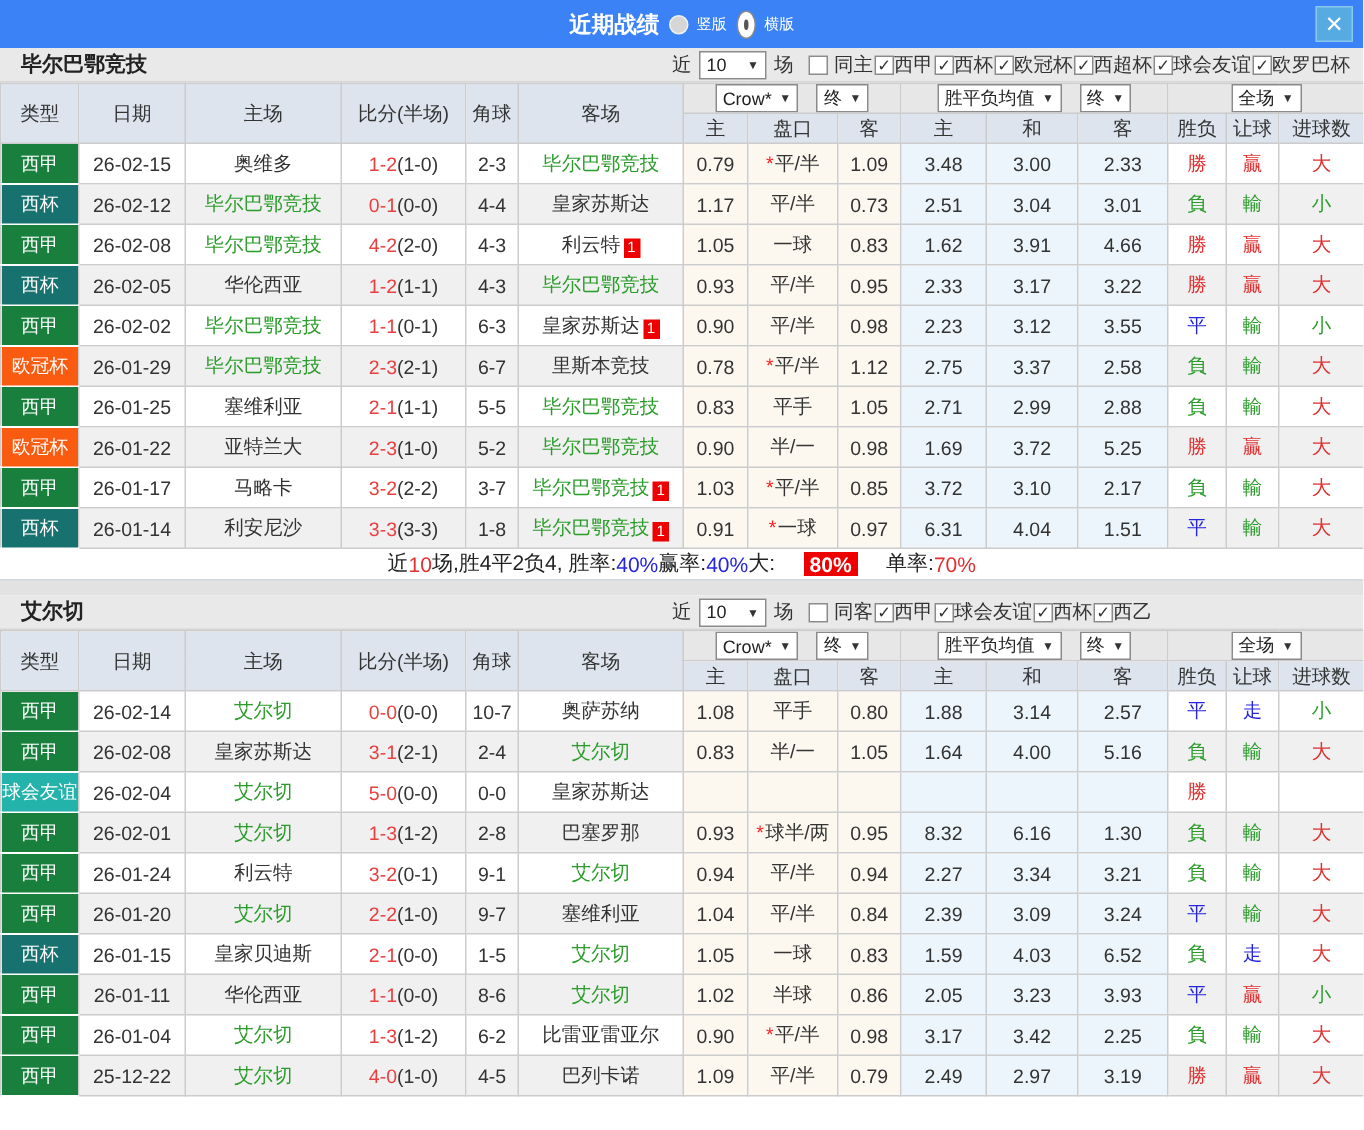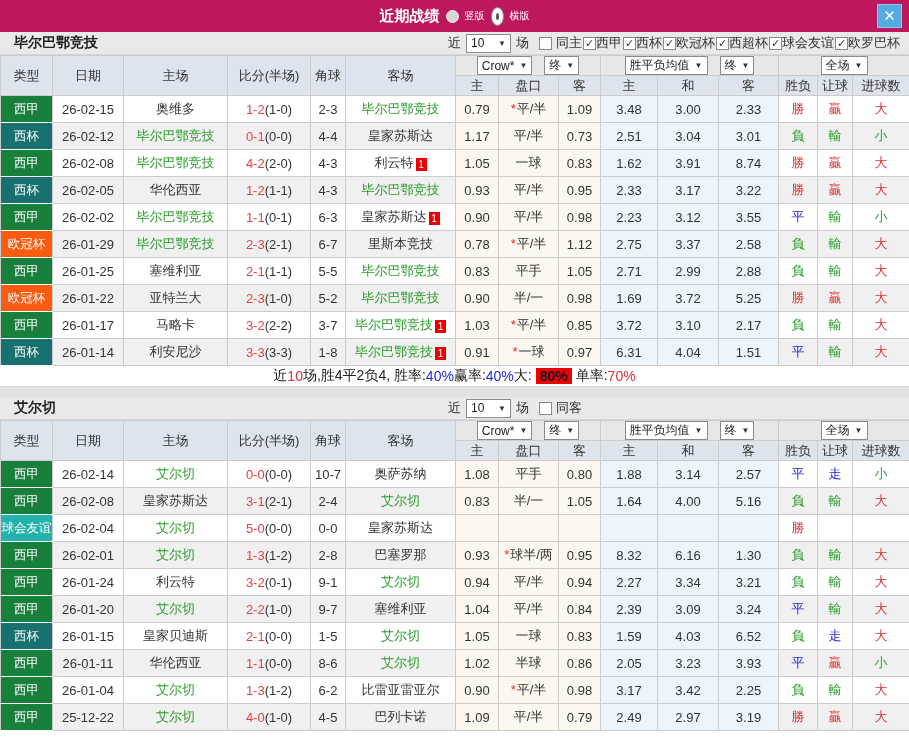--- a/index.html
+++ b/index.html
@@ -1,21 +1,21 @@
 <!DOCTYPE html>
 <html><head>
 <meta charset="utf-8">
 <style>
   * { box-sizing: border-box; margin: 0; padding: 0; }
   html,body { background:#fff; }
   body { font-family: "Liberation Sans", "DejaVu Sans", sans-serif; width:909px; }
   .window { width:909px; height:753px; overflow:hidden; background:#fff; position:relative; }
 
   
-  .titlebar { height:32px; background:#be185d; position:relative; display:flex; align-items:center; justify-content:center; }
+  .titlebar { height:32px; background:#3b82f6; position:relative; display:flex; align-items:center; justify-content:center; }
   .titlebar .titlegroup { display:flex; align-items:center; gap:6px; }
   .titlebar .title { color:#fff; font-weight:bold; font-size:15px; }
   .radio { width:13px; height:13px; border-radius:50%; background:#d6d6d6; border:1px solid #f2f2f2; display:inline-flex; align-items:center; justify-content:center; }
   .radio.sel { background:#fff; }
   .radio.sel .dot { width:7px; height:7px; border-radius:50%; background:#555; }
   .radio-label { color:#fff; font-size:10px; }
   .close-btn { position:absolute; right:7px; top:4px; width:25px; height:24px; background:#55abe2; border:1px solid #8ac7ee; color:#fff; font-size:15px; font-weight:bold; display:flex; align-items:center; justify-content:center; cursor:pointer; }
 
   
   .team-header { height:23px; background:#e9e9e9; position:relative; display:flex; align-items:center; border-bottom:1px solid #d5d5d5; }
@@ -44,21 +44,21 @@
   .red { color:#e03030; }
   .blue { color:#2525dd; }
   .score-main { color:#e84040; }
   .score-half { color:#333; }
   .badge { display:inline-block; background:#ee0000; color:#fff; font-size:10px; line-height:13px; width:11px; height:13px; margin-left:2px; vertical-align:-1px; }
   .star { color:#ff2020; margin-right:1px; }
 
   
   .summary { height:20px; display:flex; align-items:center; justify-content:center; font-size:14px; background:#fff; }
   .sum-black { color:#222; } .sum-red { color:#e03030; } .sum-blue { color:#2525dd; }
-  .sum-badge { background:#ee0000; color:#0f172a; padding:0 4px; margin:0 4px; font-weight:bold; }
+  .sum-badge { background:#ee0000; color:#ffffff; padding:0 4px; margin:0 19px; font-weight:bold; }
   .section-gap { height:11px; background:#e2e2e2; border-top:1px solid #cfd8e0; }
 </style>
 </head>
 <body>
 
 <div class="window">
 
   <div class="titlebar">
     <div class="titlegroup">
       <span class="title">近期战绩</span>
@@ -200,21 +200,21 @@
       <td class="date">26-02-08</td>
       <td class="teamcell"><span class="green">毕尔巴鄂竞技</span></td>
       <td class="score"><span class="score-main">4-2</span><span class="score-half">(2-0)</span></td>
       <td class="corner">4-3</td>
       <td class="teamcell"><span class="">利云特</span><span class="badge">1</span></td>
       <td class="oddcell">1.05</td>
       <td class="oddcell">一球</td>
       <td class="oddcell">0.83</td>
       <td class="avgcell">1.62</td>
       <td class="avgcell">3.91</td>
-      <td class="avgcell">8.74</td>
+      <td class="avgcell">4.66</td>
       <td class="res"><span class="red">勝</span></td>
           <td class="res"><span class="red">贏</span></td>
           <td class="res"><span class="red">大</span></td>
     </tr>
         <tr>
       <td class="type" style="background:#17726f">西杯</td>
       <td class="date alt">26-02-05</td>
       <td class="teamcell alt"><span class="">华伦西亚</span></td>
       <td class="score alt"><span class="score-main">1-2</span><span class="score-half">(1-1)</span></td>
       <td class="corner alt">4-3</td>
@@ -352,20 +352,21 @@
     <span class="team-name">艾尔切</span>
     <div class="filterbar">
       <span>近</span>
       <span class="sel count-sel">
           <span>10</span>
           <span class="arr">▼</span>
         </span>
       <span>场</span>
       <span class="cb scope-cb"></span>
       <span class="cb-label">同客</span>
+      <span><span class="cb">✓</span><span class="cb-label">西甲</span><span class="cb">✓</span><span class="cb-label">球会友谊</span><span class="cb">✓</span><span class="cb-label">西杯</span><span class="cb">✓</span><span class="cb-label">西乙</span></span>
     </div>
   </div>
 
   <table>
     <colgroup>
       <col style="width:52px">
         <col style="width:71px">
         <col style="width:104px">
         <col style="width:83px">
         <col style="width:35px">

